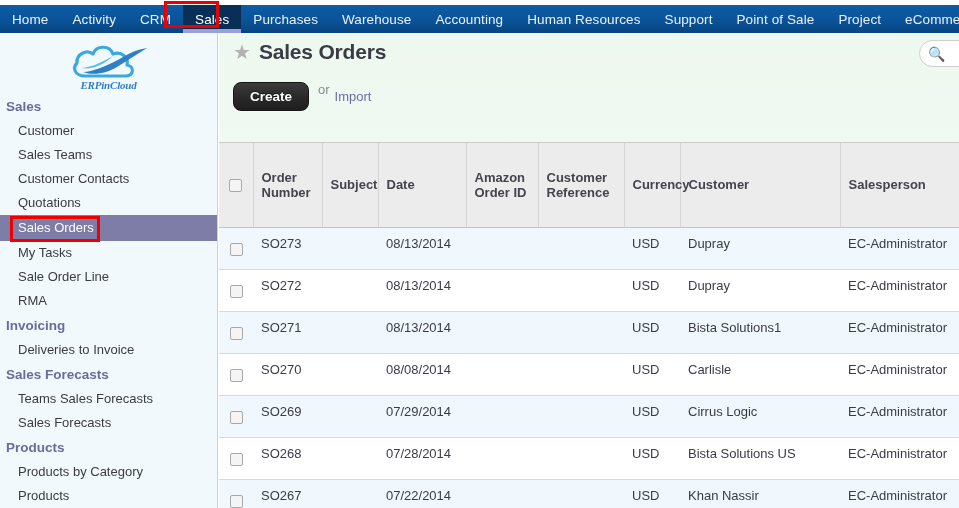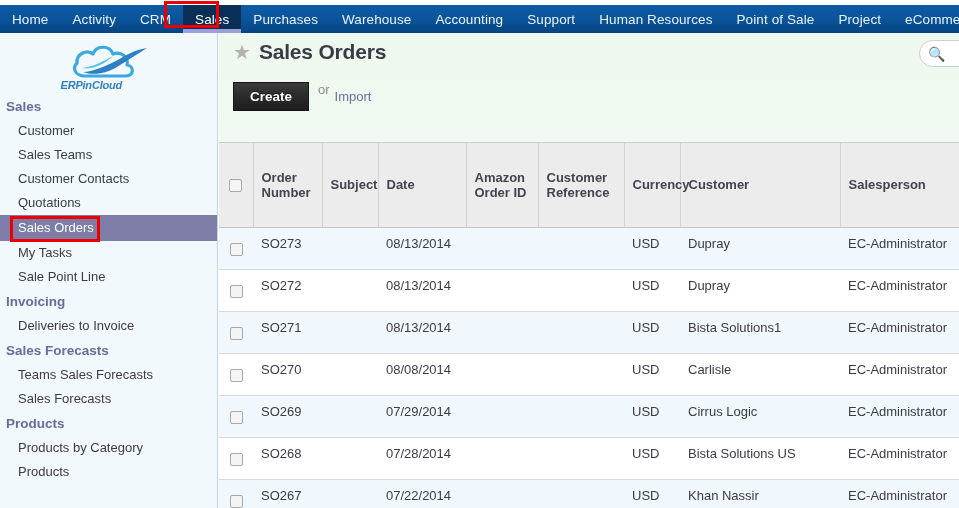--- a/index.html
+++ b/index.html
@@ -65,21 +65,22 @@
   }
   #logo-wrap {
     height: 66px;
     display: flex; align-items: center; justify-content: center;
     padding-top: 4px;
   }
   #logo { position: relative; width: 96px; height: 58px; }
   #logo-text {
     position: absolute;
     left: 0; right: 0; bottom: 1px;
-    font-family: Liberation Sans, sans-serif;
+    text-align: center;
+    font-family: Liberation Serif, serif;
     font-style: italic;
     font-weight: bold;
     font-size: 11px;
     color: #2f7fc4;
     letter-spacing: -.2px;
   }
   .side-section {
     font-weight: bold;
     color: #6b6b9c;
     padding: 5px 0 5px 6px;
@@ -150,21 +151,21 @@
   #search-glyph { font-size: 14px; color: #7d7d7d; line-height: 1; }
   #toolbar {
     position: absolute;
     top: 54px; left: 14px;
     display: flex; align-items: center;
   }
   #create-btn {
     background: linear-gradient(to bottom, #3c3c3c 0%, #2a2a2a 50%, #1e1e1e 100%);
     color: #ffffff;
     border: 1px solid #161616;
-    border-radius: 0;
+    border-radius: 8px;
     padding: 6px 16px;
     font-size: 13.5px;
     font-weight: bold;
     cursor: pointer;
     text-shadow: 0 -1px 0 rgba(0,0,0,.5);
   }
   #or-text { margin: 0 5px 14px 9px; color: #8b8b8b; font-size: 13px; }
   #import-link {
     color: #6d6da0;
     font-size: 13px;
@@ -253,24 +254,24 @@
     <div class="navitem">
       <span>Purchases</span>
     </div>
     <div class="navitem">
       <span>Warehouse</span>
     </div>
     <div class="navitem">
       <span>Accounting</span>
     </div>
     <div class="navitem">
+      <span>Human Resources</span>
+    </div>
+    <div class="navitem">
       <span>Support</span>
-    </div>
-    <div class="navitem">
-      <span>Human Resources</span>
     </div>
     <div class="navitem">
       <span>Point of Sale</span>
     </div>
     <div class="navitem">
       <span>Project</span>
     </div>
     <div class="navitem">
       <span>eCommerce</span>
     </div>
@@ -289,21 +290,22 @@
     </div>
   </div>
   <div id="sidebar-menu">
       <div class="side-section">Sales</div>
       <div class="side-link">Customer</div>
       <div class="side-link">Sales Teams</div>
       <div class="side-link">Customer Contacts</div>
       <div class="side-link">Quotations</div>
       <div class="side-link sel">Sales Orders</div>
       <div class="side-link">My Tasks</div>
-      <div class="side-link">Sale Point Line</div>
+      <div class="side-link">Sale Order Line</div>
+      <div class="side-link">RMA</div>
       <div class="side-section">Invoicing</div>
       <div class="side-link">Deliveries to Invoice</div>
       <div class="side-section">Sales Forecasts</div>
       <div class="side-link">Teams Sales Forecasts</div>
       <div class="side-link">Sales Forecasts</div>
       <div class="side-section">Products</div>
       <div class="side-link">Products by Category</div>
       <div class="side-link">Products</div>
     </div>
 </div>

